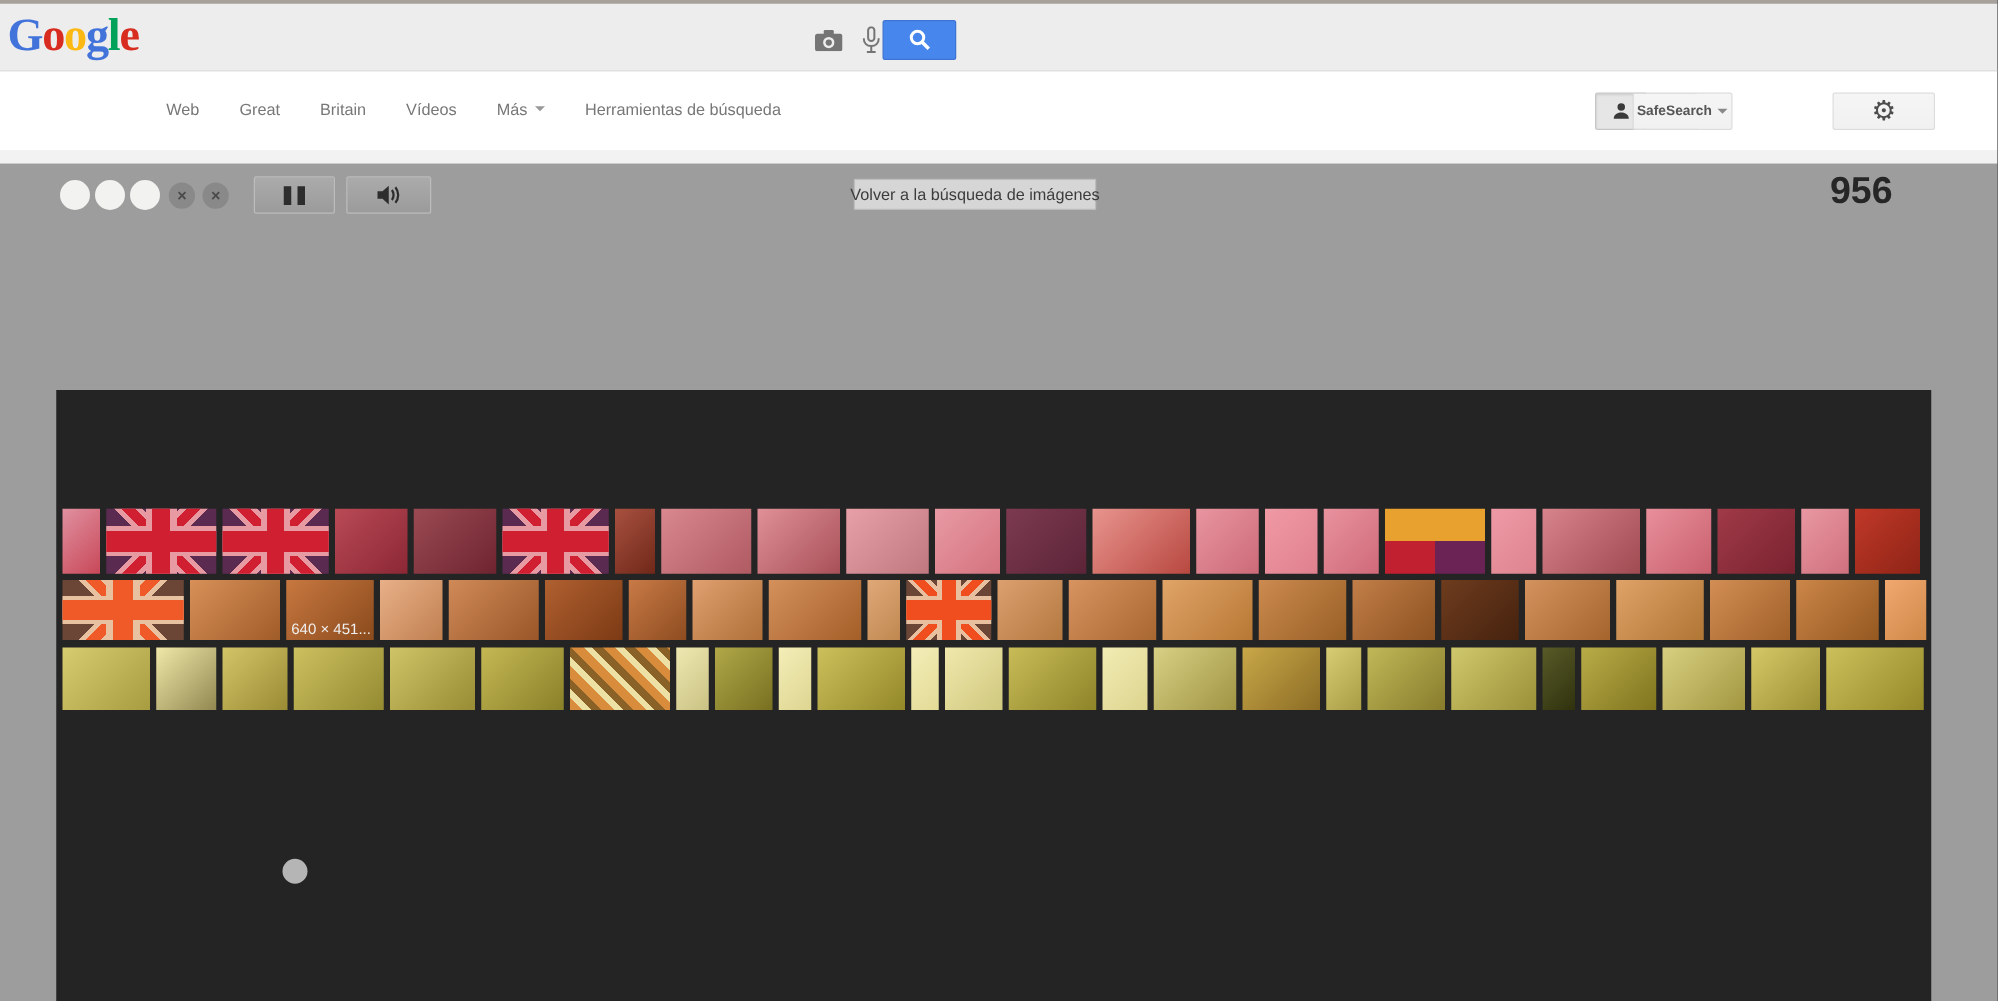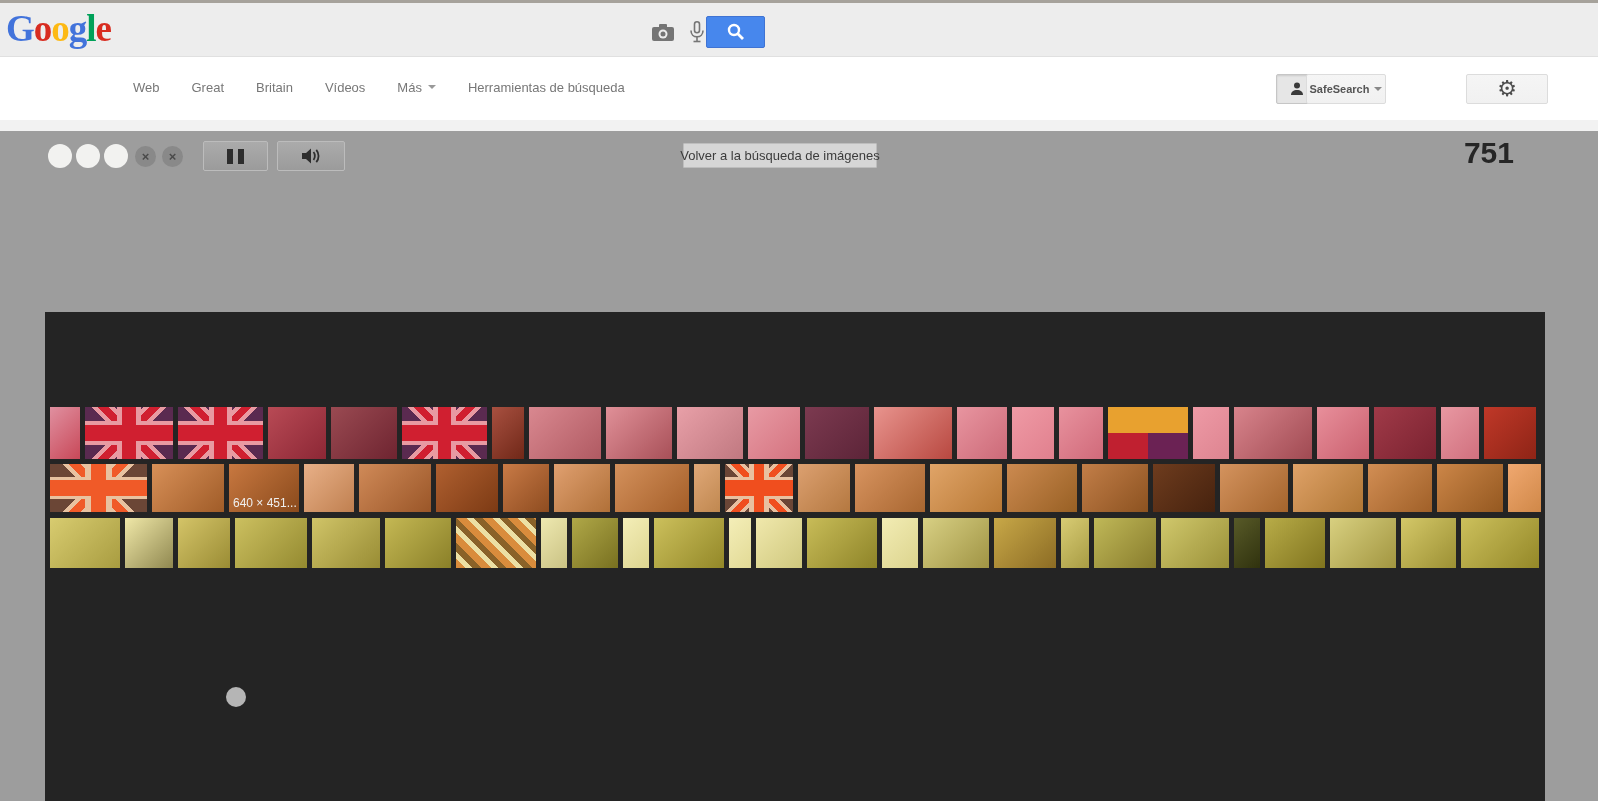--- a/index.html
+++ b/index.html
@@ -264,13 +264,13 @@
 <div class="hud-btn sound-btn">
   <svg width="22" height="18" viewBox="0 0 22 18">
     <path d="M2 6h4l5-4.5v15L6 12H2z" fill="#2d2d2d"></path>
     <path d="M13.5 5c1.8 2.2 1.8 5.8 0 8" fill="none" stroke="#2d2d2d" stroke-width="1.8"></path>
     <path d="M16.3 2.8c3 3.6 3 8.8 0 12.4" fill="none" stroke="#2d2d2d" stroke-width="1.8"></path>
   </svg>
 </div>
 
 <div class="back-btn">Volver a la búsqueda de imágenes</div>
 
-<div class="score">751</div>
+<div class="score">956</div>
 
 </body></html>

